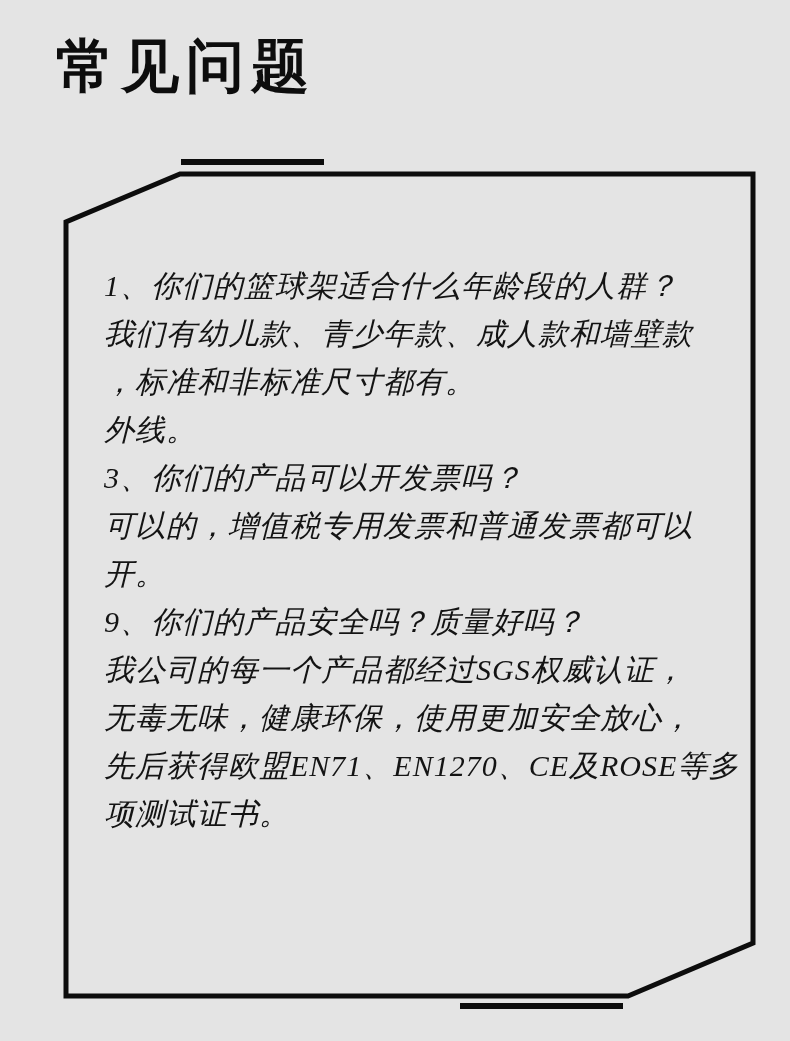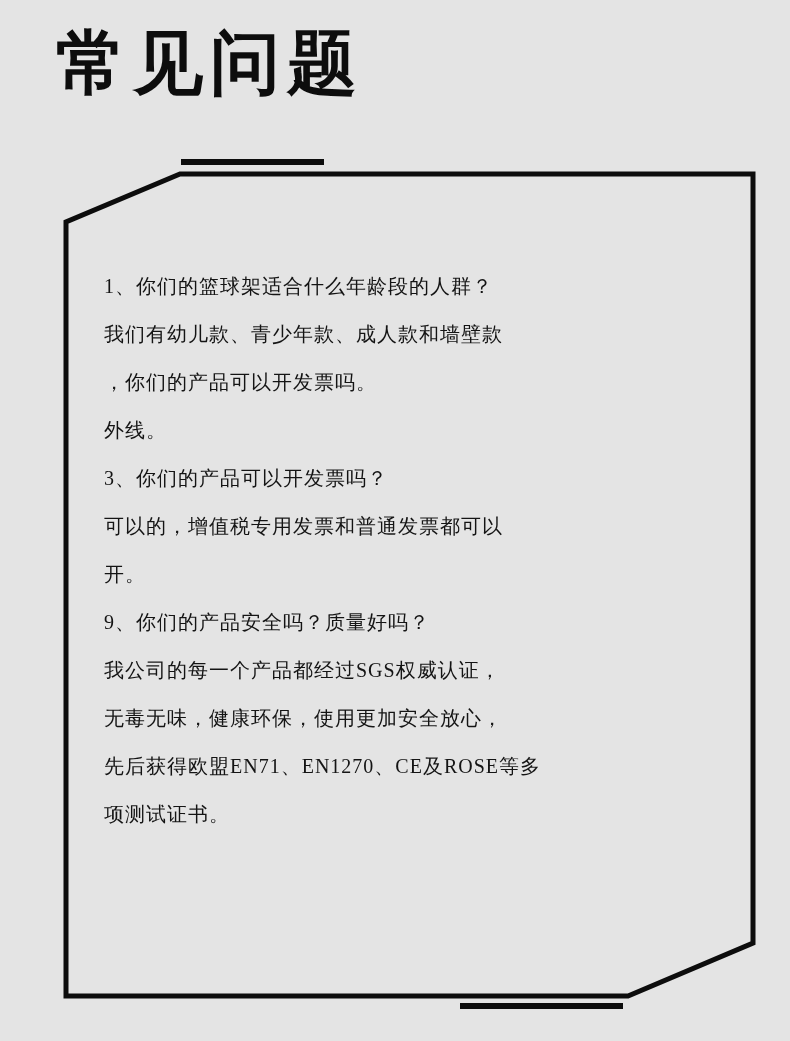--- a/index.html
+++ b/index.html
@@ -10,45 +10,46 @@
     width: 790px;
     height: 1041px;
     position: relative;
     background: #e4e4e4;
     overflow: hidden;
     font-family: "Liberation Serif", "DejaVu Serif", serif;
   }
   .page-title {
     position: absolute;
     left: 56px;
-    top: 24px;
+    top: 34px;
     margin: 0;
-    font-size: 70px;
+    font-size: 58px;
     line-height: 1.15;
     font-weight: bold;
     letter-spacing: 7px;
     color: #0d0d0d;
     white-space: nowrap;
     font-family: "Liberation Serif", "DejaVu Serif", serif;
   }
   .box-svg {
     position: absolute;
     left: 0;
     top: 0;
     display: block;
   }
   .faq {
     position: absolute;
     left: 104px;
     top: 262px;
     width: 640px;
     color: #141414;
-    font-size: 20px;
+    font-size: 30px;
     line-height: 48px;
     letter-spacing: 1px;
+    font-style: italic;
   }
   .faq-line {
     height: 48px;
     white-space: nowrap;
   }
 </style>
 </head>
 <body>
 
 <div>
@@ -57,21 +58,21 @@
 
   <svg class="box-svg" width="790" height="1041" viewBox="0 0 790 1041" aria-hidden="true">
     <polygon points="180,174 753,174 753,943 628,996 66,996 66,222" fill="none" stroke="#0d0d0d" stroke-width="5" stroke-linejoin="miter"></polygon>
     <line x1="181" y1="162" x2="324" y2="162" stroke="#0d0d0d" stroke-width="6"></line>
     <line x1="460" y1="1006" x2="623" y2="1006" stroke="#0d0d0d" stroke-width="6"></line>
   </svg>
 
   <div class="faq">
     <div class="faq-line">1、你们的篮球架适合什么年龄段的人群？</div>
     <div class="faq-line">我们有幼儿款、青少年款、成人款和墙壁款</div>
-    <div class="faq-line">，你们的产品可以开发票吗。</div>
+    <div class="faq-line">，标准和非标准尺寸都有。</div>
 
     <div class="faq-line">外线。</div>
 
     <div class="faq-line">3、你们的产品可以开发票吗？</div>
     <div class="faq-line">可以的，增值税专用发票和普通发票都可以</div>
     <div class="faq-line">开。</div>
 
     <div class="faq-line">9、你们的产品安全吗？质量好吗？</div>
     <div class="faq-line">我公司的每一个产品都经过SGS权威认证，</div>
     <div class="faq-line">无毒无味，健康环保，使用更加安全放心，</div>

